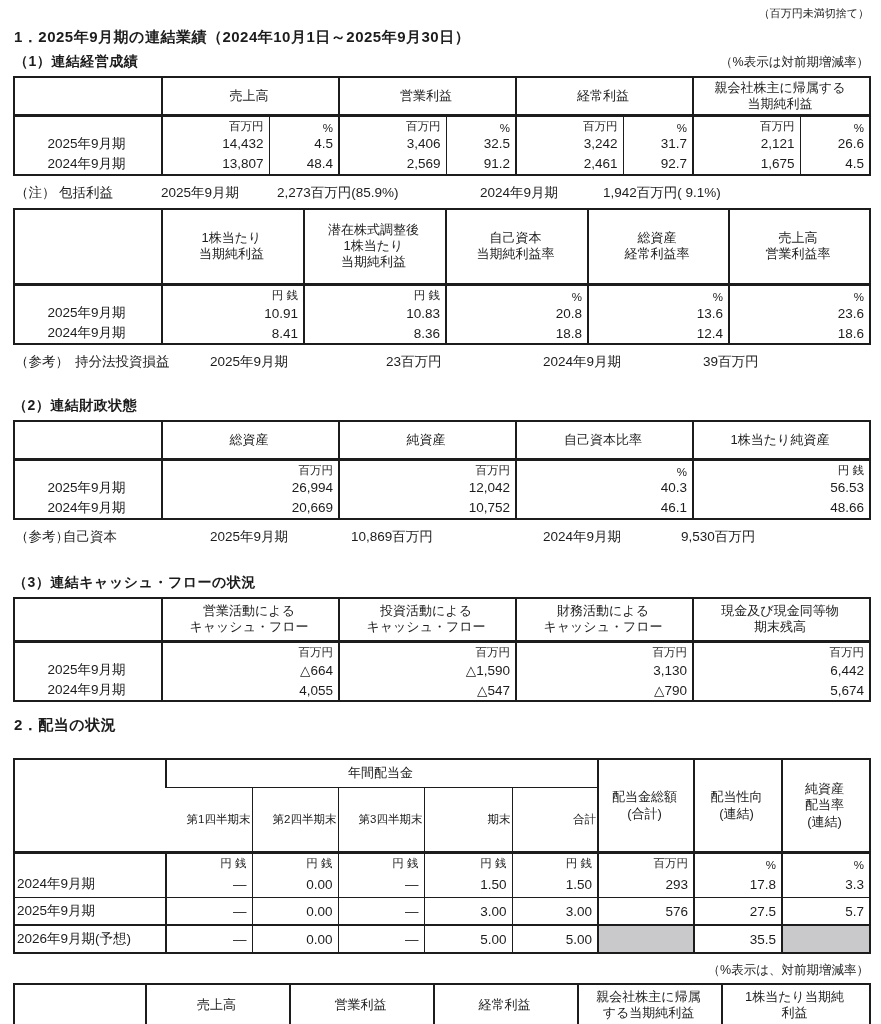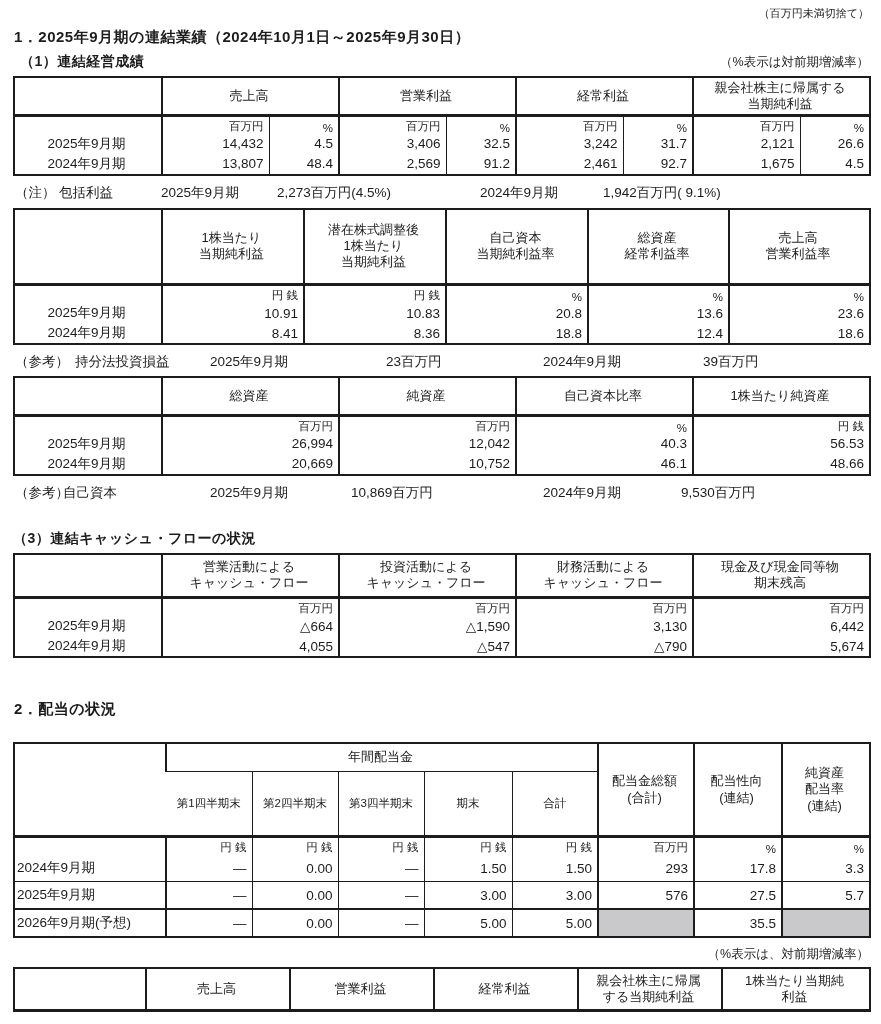--- a/index.html
+++ b/index.html
@@ -6,35 +6,35 @@
   body{
     width:881px;height:1024px;overflow:hidden;
     font-family:"Liberation Sans","DejaVu Sans",sans-serif;
     color:#1c1c1c;font-size:13px;
   }
   .page{padding:4px 10px 0 13px;width:858px;}
   .right{text-align:right;}
   .top-note{font-size:11px;text-align:right;padding-right:2px;margin-top:2px;}
   h1{font-size:15px;font-weight:bold;margin:7px 0 0 1px;letter-spacing:.5px;}
   h2{font-size:14px;font-weight:bold;margin:0;letter-spacing:.5px;}
-  .subrow{display:flex;justify-content:space-between;align-items:flex-end;margin:6px 2px 5px 7px;}
+  .subrow{display:flex;justify-content:space-between;align-items:flex-end;margin:6px 2px 5px 1px;}
   .pct-note{font-size:12.5px;}
   table.t{border-collapse:collapse;table-layout:fixed;width:856px;border:2px solid #1c1c1c;margin-top:5px;}
   table.t th,table.t td{border-left:1px solid #1c1c1c;padding:0 5px 0 2px;overflow:hidden;}
   table.t th{font-weight:normal;font-size:13px;text-align:center;white-space:pre-line;line-height:1.25;vertical-align:middle;border-bottom:3px solid #1c1c1c;}
   table.t .g{border-left:2px solid #1c1c1c;}
   table.t tr>*:first-child{border-left:none;}
   td.u{font-size:11.5px;text-align:right;height:17px;vertical-align:bottom;padding-bottom:1px;}
   td.num{font-size:13.5px;text-align:right;height:20px;vertical-align:middle;}
   td.rl{font-size:13.5px;text-align:center;vertical-align:middle;}
   td.rll{font-size:13.5px;text-align:left;padding-left:3px;vertical-align:middle;}
   .t1 thead tr{height:38px;} .t2 thead tr{height:76px;} .t3 thead tr{height:38px;}
   .t4 thead tr{height:44px;} .t6 thead tr{height:42px;}
   .t5 th.grp{border-bottom:1px solid #1c1c1c;height:27px;}
-  .t5 th.sub{font-size:11.5px;height:27px;padding:18px 1px;}
+  .t5 th.sub{font-size:11.5px;height:27px;padding:18px 1px;text-align:right;}
   .t5 td.num,.t5 td.rll{height:26px;}
   .t5 tr.r2>*{border-top:1px solid #1c1c1c;}
   .t5 tr.fc>*{border-top:2px solid #1c1c1c;}
   .gray{background:#c9c9cb;}
   .nline{position:relative;height:18px;font-size:13.5px;margin-top:8px;}
   .nline span{position:absolute;top:0;white-space:nowrap;}
   .mt-sec{margin-top:26px;}
   .mt-big{margin-top:28px;}
 </style>
 </head>
@@ -107,21 +107,21 @@
         <td class="num g">1,675</td>
         <td class="num">4.5</td>
       </tr>
     </tbody>
   </table>
 
   <div class="nline">
     <span style="left:2px">（注）</span>
     <span style="left:46px">包括利益</span>
     <span style="left:148px">2025年9月期</span>
-    <span style="left:264px">2,273百万円(4.5%)</span>
+    <span style="left:264px">2,273百万円(85.9%)</span>
     <span style="left:467px">2024年9月期</span>
     <span style="left:590px">1,942百万円( 9.1%)</span>
   </div>
 
   <table class="t t2" style="margin-top:6px;">
     <colgroup>
         <col style="width:148px">
         <col style="width:142px">
         <col style="width:142px">
         <col style="width:142px">
@@ -174,20 +174,21 @@
 
   <div class="nline">
     <span style="left:2px">（参考）</span>
     <span style="left:62px">持分法投資損益</span>
     <span style="left:197px">2025年9月期</span>
     <span style="left:373px">23百万円</span>
     <span style="left:530px">2024年9月期</span>
     <span style="left:690px">39百万円</span>
   </div>
 
+  <h2 class="mt-sec">（2）連結財政状態</h2>
 
   <table class="t t3">
     <colgroup>
         <col style="width:148px">
         <col style="width:177px">
         <col style="width:177px">
         <col style="width:177px">
         <col style="width:177px">
       </colgroup>
     <thead>
@@ -274,21 +275,21 @@
       <tr>
         <td class="rl">2024年9月期</td>
         <td class="num g">4,055</td>
         <td class="num g">△547</td>
         <td class="num g">△790</td>
         <td class="num g">5,674</td>
       </tr>
     </tbody>
   </table>
 
-  <h1 style="margin-top:42px">2．配当の状況</h1>
+  <h1 style="margin-top:14px">2．配当の状況</h1>
 
   <table class="t t5" style="margin-top:23px;">
     <colgroup>
         <col style="width:152px">
         <col style="width:86px">
         <col style="width:86px">
         <col style="width:86px">
         <col style="width:88px">
         <col style="width:86px">
         <col style="width:96px">

